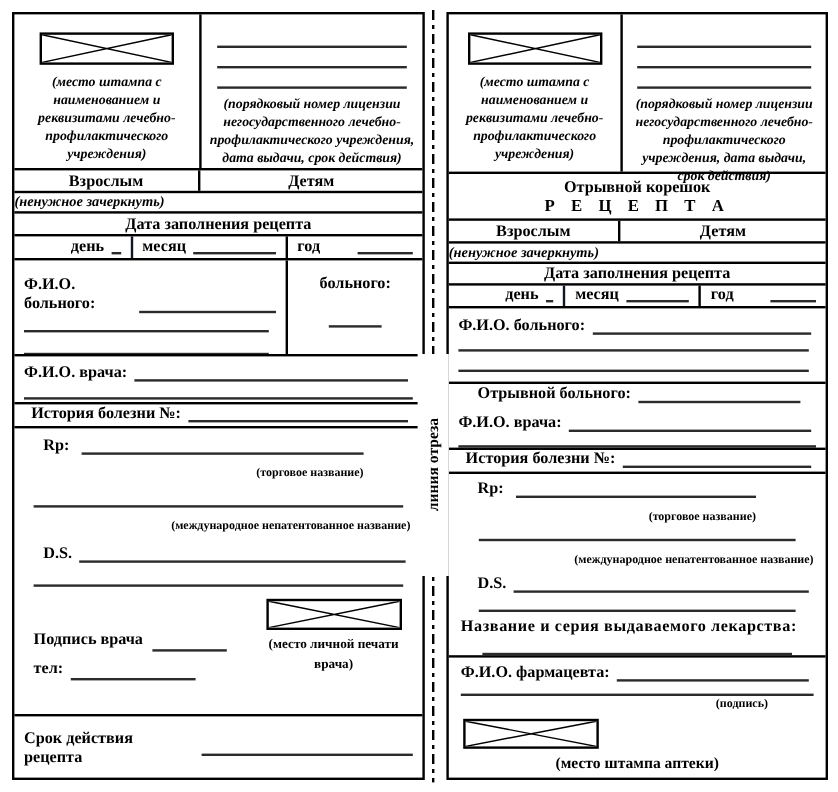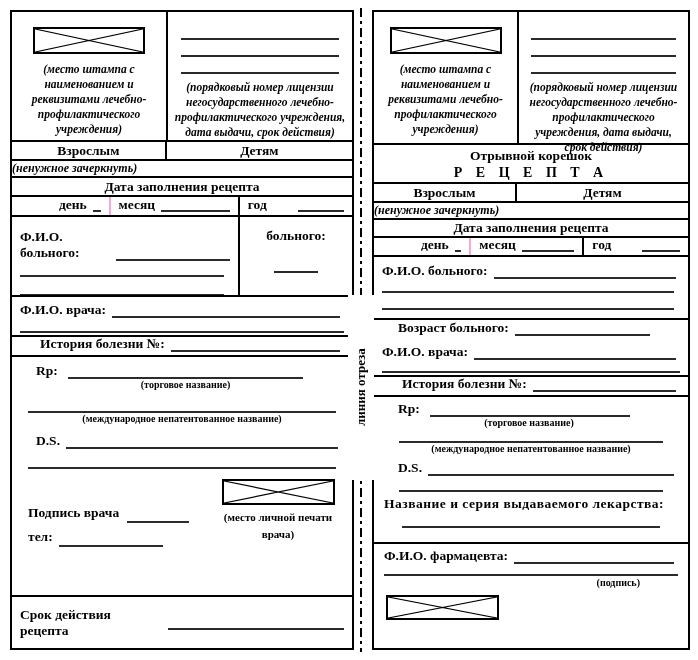--- a/index.html
+++ b/index.html
@@ -39,42 +39,42 @@
   .title-two .t1{font-size:13.5px;line-height:17px;}
   .title-two .t2{font-size:14px;letter-spacing:5px;line-height:17px;}
   .cells2{display:flex;height:19px;}
   .cells2 .cell{line-height:17px;text-align:center;box-sizing:border-box;}
   .cells2 .c-a{width:45.5%;border-right:2px solid #000;}
   .cells2 .c-b{flex:1;}
   .note{height:17px;line-height:15px;text-align:left;font-style:italic;font-size:12px;}
   .datehdr{height:19px;line-height:17px;text-align:center;}
   .dmy{display:flex;height:20px;}
   .dmy .cell{display:flex;align-items:flex-end;padding:0 4px 3px 8px;box-sizing:border-box;line-height:14px;}
-  .dmy .d1{width:29%;border-right:2px solid #f9a8d4;padding-left:47px;}
+  .dmy .d1{width:29%;border-right:2px solid #0f172a;padding-left:47px;}
   .dmy .d2{width:38%;border-right:2px solid #000;}
   .dmy .d3{flex:1;gap:25px;}
   .bl{display:inline-block;border-bottom:2px solid #2b2b2b;height:13px;vertical-align:baseline;}
   .grow{flex:1;margin:0 4px 0 6px;border-bottom:2px solid #2b2b2b;height:13px;}
   .fl{border-bottom:2px solid #2b2b2b;}
   .flexline{display:flex;align-items:flex-end;}
 
   
   .patient-l{display:flex;height:80px;}
   .pcol1{flex:1;border-right:2px solid #000;padding:12px 8px 0 8px;box-sizing:border-box;}
   .pcol2{width:112px;text-align:center;padding-top:10px;line-height:17px;box-sizing:border-box;}
   .patient-r{height:63px;padding:6px 8px 0 8px;box-sizing:border-box;}
   .age-r{height:21px;display:flex;align-items:flex-end;padding:0 8px 3px 24px;box-sizing:border-box;}
   .doctor{padding:5px 8px 0 8px;box-sizing:border-box;}
   .doctor-l{height:40px;} .doctor-r{height:36px;}
-  .history{display:flex;align-items:flex-end;padding:0 8px 3px 28px;box-sizing:border-box;height:20px;}
+  .history{display:flex;align-items:flex-end;padding:0 8px 3px 14px;box-sizing:border-box;height:20px;}
 
   
   .rpsec{flex:1 1 auto;padding:6px 10px 0 10px;box-sizing:border-box;display:flex;flex-direction:column;}
   .rpline{display:flex;align-items:flex-end;padding-left:14px;}
-  .scap{font-size:10px;text-align:center;line-height:12px;}
+  .scap{font-size:10px;text-align:right;line-height:12px;margin-top:10px;}
   .undercap-l{margin-left:46px;width:235px;}
   .undercap-full{width:100%;}
   .signrow{display:flex;margin-top:8px;}
   .signcol{flex:1;padding-left:6px;padding-top:26px;line-height:20px;}
   .stampcol{width:128px;text-align:center;}
   .stamp-doc{width:113px;height:26px;margin:2px auto 4px auto;}
   .cap2{font-size:11px;line-height:17px;text-align:center;}
   .validity{height:53px;display:flex;align-items:center;padding:0 8px;box-sizing:border-box;}
 
   
@@ -258,21 +258,21 @@
     <div class="row patient-r">
       <div class="flexline">
           <span>Ф.И.О. больного:</span>
           <span class="grow"></span>
         </div>
       <div class="fl" style="margin-top:12px;width:98%;"></div>
       <div class="fl" style="margin-top:15px;width:98%;"></div>
     </div>
 
     <div class="row age-r">
-      <span>Возраст больного:</span>
+      <span>Отрывной больного:</span>
         <span class="grow" style="max-width:135px;"></span>
     </div>
 
     <div class="doctor doctor-r" style="border-top:none;">
       <div class="flexline">
           <span>Ф.И.О. врача:</span>
           <span class="grow"></span>
         </div>
       <div class="fl" style="margin-top:11px;width:100%;"></div>
     </div>
@@ -304,16 +304,17 @@
           <span>Ф.И.О. фармацевта:</span>
           <span class="grow"></span>
         </div>
       <div class="fl" style="margin-top:10px;width:100%;"></div>
       <div class="signcap">(подпись)</div>
       <div class="xbox stamp-apt">
         <svg viewBox="0 0 100 30" preserveAspectRatio="none">
             <path d="M0 0 L100 30 M0 30 L100 0" stroke="#000" stroke-width="1.2" fill="none" vector-effect="non-scaling-stroke"></path>
           </svg>
       </div>
+      <div class="aptcap">(место штампа аптеки)</div>
     </div>
   </div>
 
 </div>
 
 </body></html>

